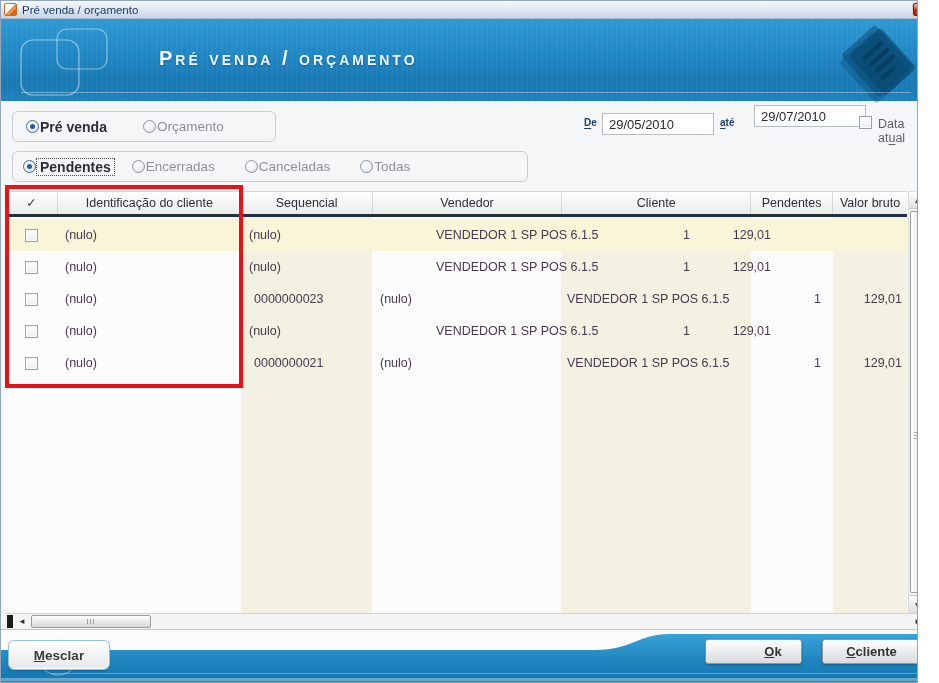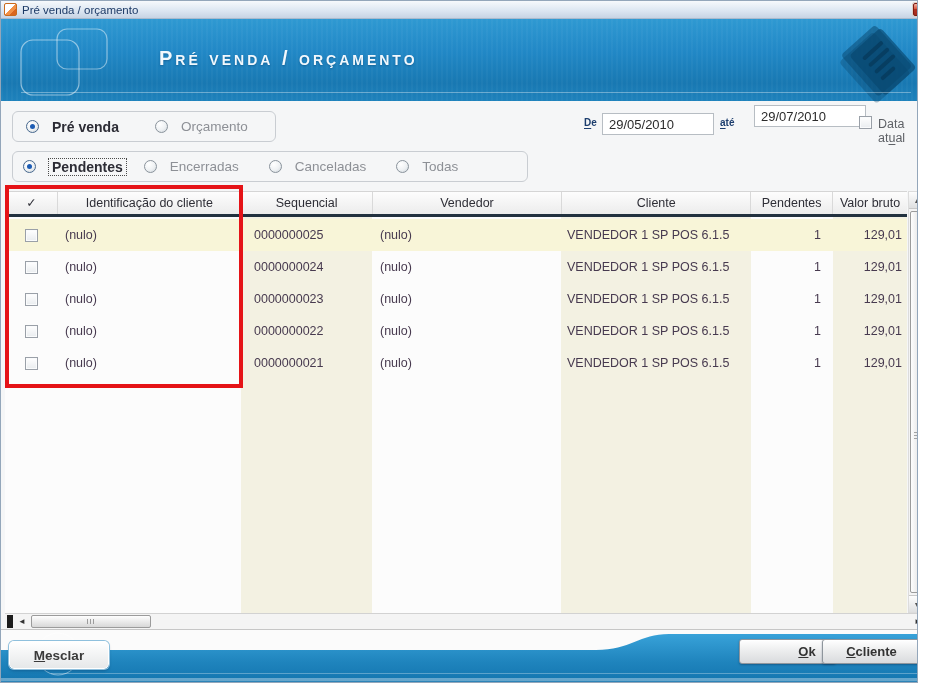--- a/index.html
+++ b/index.html
@@ -43,21 +43,21 @@
     color:#f1f8fd; text-shadow:0 1px 2px rgba(0,40,80,.35);
   }
   .docs-icon { position:absolute; right:14px; top:4px; }
   
   .groupbox {
     position:absolute; border:1px solid #c9cdd2; border-radius:6px;
     display:flex; align-items:center; background:transparent;
   }
   .g1 { left:11px; top:110px; width:264px; height:31px; padding-left:13px; gap:36px; }
   .g2 { left:11px; top:150px; width:516px; height:31px; padding-left:10px; }
-  .radio-item { display:flex; align-items:center; gap:13px; cursor:default; }
+  .radio-item { display:flex; align-items:center; gap:1px; cursor:default; }
   .g2 .radio-item.m1 { margin-right:18px; } .g2 .radio-item.m2 { margin-right:30px; } .g2 .radio-item.m3 { margin-right:30px; }
   .radio {
     width:13px; height:13px; border-radius:50%; border:1px solid #8a939c; flex:0 0 auto;
     background:radial-gradient(circle at 35% 30%, #ffffff 0%, #eef1f3 55%, #ccd3d9 100%);
     position:relative;
   }
   .radio.sel { border-color:#47688e; }
   .radio.sel::after {
     content:""; position:absolute; left:3px; top:3px; width:5px; height:5px;
     border-radius:50%; background:#1c5cb4;
@@ -169,21 +169,21 @@
     box-shadow:0 0 0 1px #8fc0dd, 0 2px 3px rgba(0,40,80,.3);
     font-family:"Liberation Sans",sans-serif; font-size:13.5px; font-weight:700; color:#3a3a3a;
   }
   .btn-std {
     position:absolute; top:638px; height:25px; z-index:6;
     border:1px solid #8e959c; border-radius:3px; cursor:default;
     background:linear-gradient(180deg,#ffffff 0%,#ebeced 50%,#d9dbdd 100%);
     box-shadow:inset 0 1px 0 #fff, 0 1px 2px rgba(0,30,60,.35);
     font-family:"Liberation Sans",sans-serif; font-size:13px; font-weight:700; color:#333;
   }
-  .btn-ok { left:738px; width:97px;padding-left:39px; }
+  .btn-ok { left:704px; width:97px;padding-left:39px; }
   .btn-cancel { left:821px; width:99px; }
 </style>
 </head>
 <body>
 
 <div class="window">
 
   <div class="titlebar">
     <span class="app-icon"></span>
     <span class="tb-title">Pré venda / orçamento</span>
@@ -262,32 +262,30 @@
   <div class="grid-body">
     <div class="stripe st-seq"></div>
     <div class="stripe st-vend"></div>
     <div class="stripe st-val"></div>
 
     <div class="grow hl">
       <div class="gc c-check">
           <span class="cbox"></span>
         </div>
       <div class="gc c-ident">(nulo)</div>
-      <div class="gc c-seq">0000000025</div>
       <div class="gc c-cli">(nulo)</div>
       <div class="gc c-vend">VENDEDOR 1 SP POS 6.1.5</div>
       <div class="gc c-qty">1</div>
       <div class="gc c-val">129,01</div>
     </div>
     <div class="grow">
       <div class="gc c-check">
           <span class="cbox"></span>
         </div>
       <div class="gc c-ident">(nulo)</div>
-      <div class="gc c-seq">0000000024</div>
       <div class="gc c-cli">(nulo)</div>
       <div class="gc c-vend">VENDEDOR 1 SP POS 6.1.5</div>
       <div class="gc c-qty">1</div>
       <div class="gc c-val">129,01</div>
     </div>
     <div class="grow">
       <div class="gc c-check">
           <span class="cbox"></span>
         </div>
       <div class="gc c-ident">(nulo)</div>
@@ -295,21 +293,20 @@
       <div class="gc c-cli">(nulo)</div>
       <div class="gc c-vend">VENDEDOR 1 SP POS 6.1.5</div>
       <div class="gc c-qty">1</div>
       <div class="gc c-val">129,01</div>
     </div>
     <div class="grow">
       <div class="gc c-check">
           <span class="cbox"></span>
         </div>
       <div class="gc c-ident">(nulo)</div>
-      <div class="gc c-seq">0000000022</div>
       <div class="gc c-cli">(nulo)</div>
       <div class="gc c-vend">VENDEDOR 1 SP POS 6.1.5</div>
       <div class="gc c-qty">1</div>
       <div class="gc c-val">129,01</div>
     </div>
     <div class="grow">
       <div class="gc c-check">
           <span class="cbox"></span>
         </div>
       <div class="gc c-ident">(nulo)</div>

